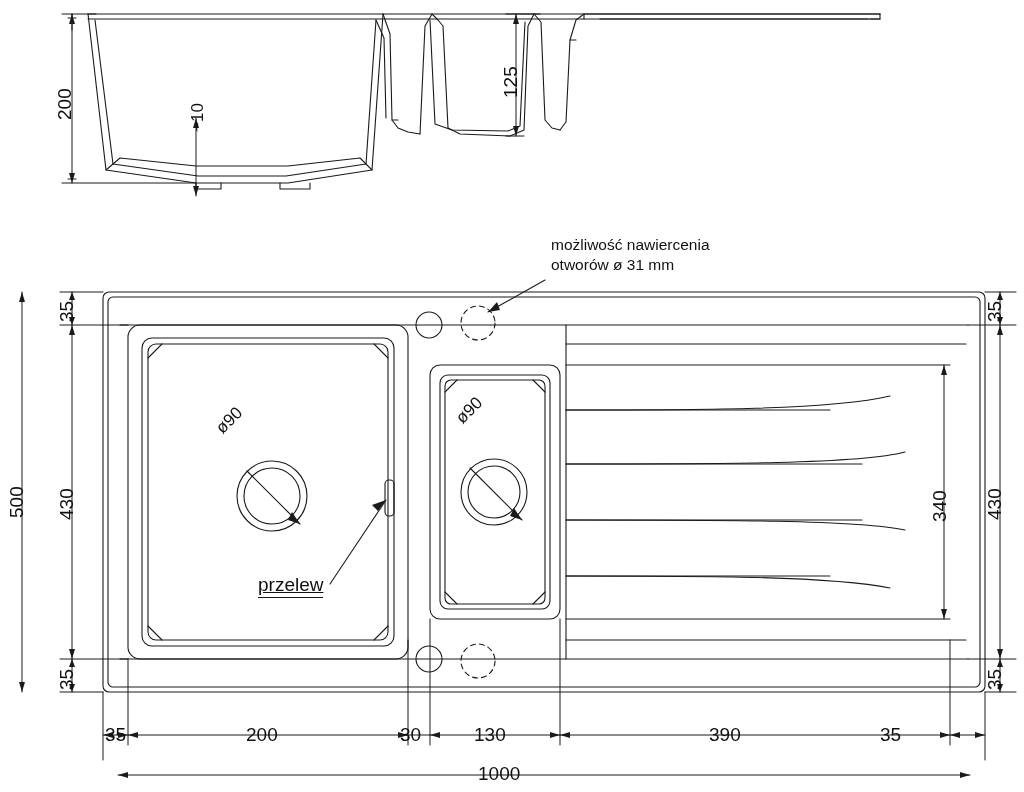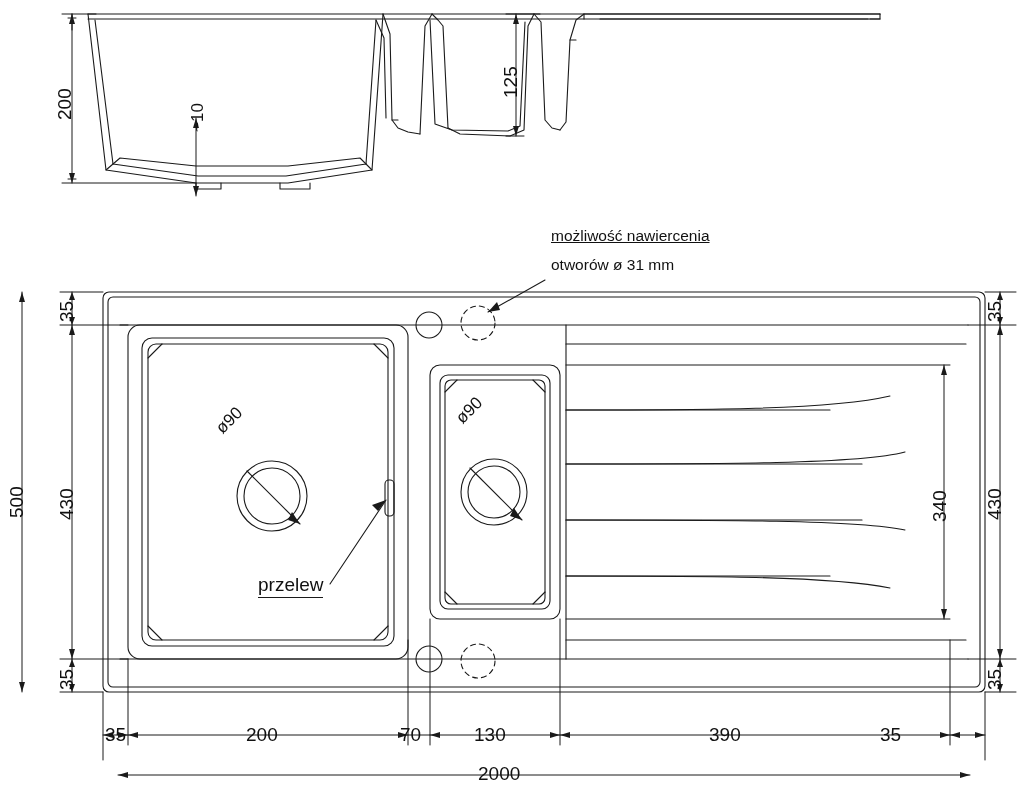--- a/index.html
+++ b/index.html
@@ -223,41 +223,41 @@
     </g>
   </g>
 </svg>
 
 <div class="lbl vert" style="left:54px; top:120px; transform:rotate(-90deg) translate(0,0);">200</div>
 
 <div class="lbl vert small" style="left:188px; top:132px; transform:rotate(-90deg);">~10</div>
 
 <div class="lbl vert" style="left:500px; top:98px; transform:rotate(-90deg);">125</div>
 
-<div class="lbl note" style="left:551px; top:226px;text-decoration:underline;">możliwość nawiercenia</div>
+<div class="lbl note" style="left:551px; top:235px;">możliwość nawiercenia</div>
 <div class="lbl note" style="left:551px; top:255px;">otworów ø 31 mm</div>
 
 <div class="lbl small" style="left:212px; top:424px; transform:rotate(-45deg); transform-origin:left top;">ø90</div>
 <div class="lbl small" style="left:452px; top:414px; transform:rotate(-45deg); transform-origin:left top;">ø90</div>
 
-<div class="lbl" style="left:258px; top:574px; border-bottom:1.2px solid #1a1a1a; padding-bottom:1px;">przelew</div>
+<div class="lbl" style="left:258px; top:574px; border-bottom:1.2px solid #1a1a1a; padding-bottom:1px;text-decoration:underline;">przelew</div>
 
 <div class="lbl vert" style="left:56px; top:322px; transform:rotate(-90deg);">35</div>
 <div class="lbl vert" style="left:56px; top:520px; transform:rotate(-90deg);">430</div>
 <div class="lbl vert" style="left:56px; top:690px; transform:rotate(-90deg);">35</div>
 <div class="lbl vert" style="left:6px; top:518px; transform:rotate(-90deg);">500</div>
 
 <div class="lbl vert" style="left:984px; top:322px; transform:rotate(-90deg);">35</div>
 <div class="lbl vert" style="left:984px; top:520px; transform:rotate(-90deg);">430</div>
 <div class="lbl vert" style="left:984px; top:690px; transform:rotate(-90deg);">35</div>
 
 <div class="lbl vert" style="left:929px; top:522px; transform:rotate(-90deg);">340</div>
 
 <div class="lbl" style="left:105px; top:724px;">35</div>
 <div class="lbl" style="left:246px; top:724px;">200</div>
-<div class="lbl" style="left:400px; top:724px;">70</div>
+<div class="lbl" style="left:400px; top:724px;">30</div>
 <div class="lbl" style="left:474px; top:724px;">130</div>
 <div class="lbl" style="left:709px; top:724px;">390</div>
 <div class="lbl" style="left:880px; top:724px;">35</div>
 
-<div class="lbl" style="left:478px; top:763px;">2000</div>
+<div class="lbl" style="left:478px; top:763px;">1000</div>
 
 </div>
 
 </body></html>

